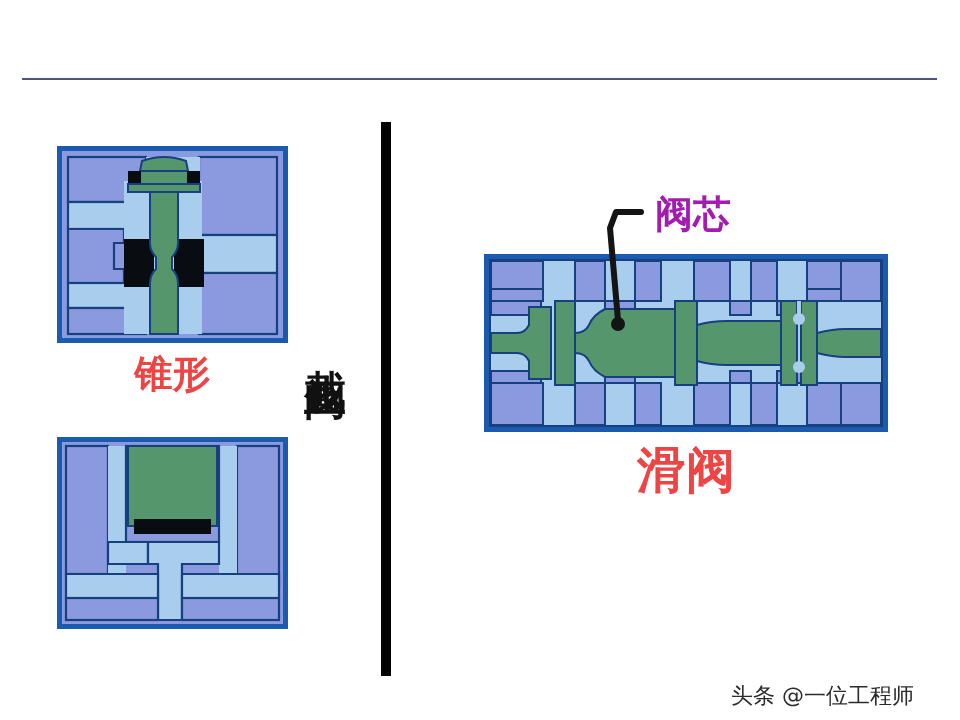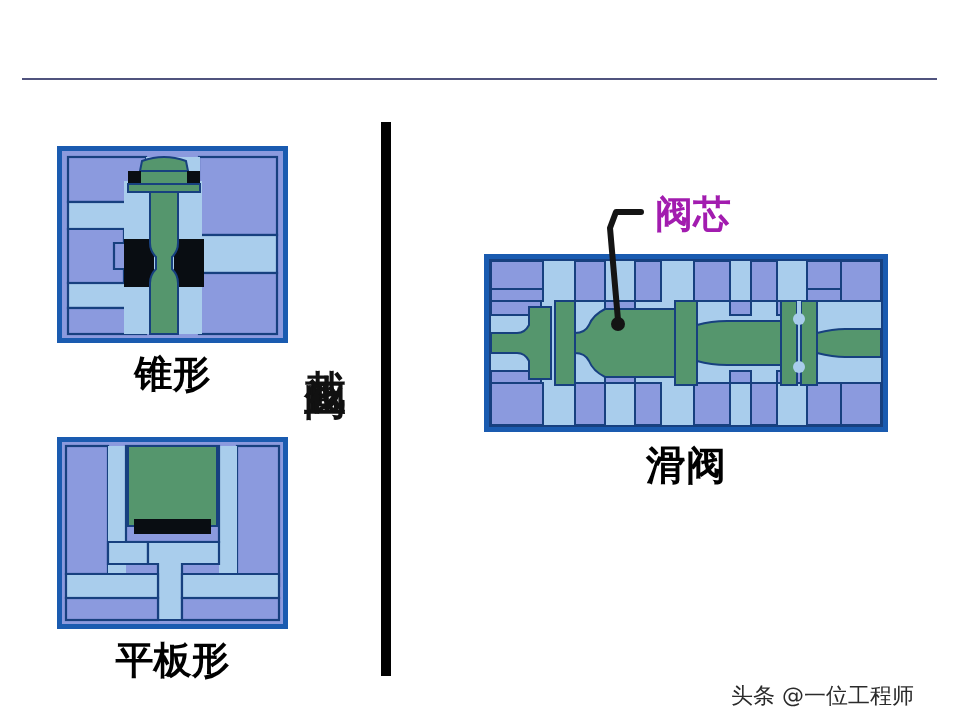--- a/index.html
+++ b/index.html
@@ -30,21 +30,21 @@
     box-sizing:border-box;
     border:5px solid #1a5bb0;
     background:#8b9ade;
     overflow:hidden;
   }
   .caption{
     position:absolute;
     text-align:center;
     font-family:"DejaVu Sans","Liberation Sans",sans-serif;
     font-weight:bold;
-    color:#000000;
+    color:#ef4444;
     white-space:nowrap;
   }      
 
   
   .vlabel{
     position:absolute;
     font-family:"DejaVu Sans","Liberation Sans",sans-serif;
     font-weight:bold;
     color:#111;
     writing-mode:vertical-rl;
@@ -154,21 +154,20 @@
         <path d="M46 100 H86 V122 H46 Z" fill="#a9cdec" stroke="#17407f" stroke-width="2.2"></path>
         <path d="M86 100 H157 V122 H120 V178 H96 V122 H86 Z" fill="#a9cdec" stroke="#17407f" stroke-width="2.2"></path>
 
         <path d="M4 132 H96 V156 H4 Z" fill="#a9cdec" stroke="#17407f" stroke-width="2.2"></path>
         <path d="M120 132 H217 V156 H120 Z" fill="#a9cdec" stroke="#17407f" stroke-width="2.2"></path>
 
         <rect x="4" y="156" width="92" height="22" fill="#8b9ade" stroke="#17407f" stroke-width="2.2"></rect>
         <rect x="120" y="156" width="97" height="22" fill="#8b9ade" stroke="#17407f" stroke-width="2.2"></rect>
       </svg>
     </div>
-    <div class="caption" style="left:0;top:198px;width:231px;font-size:38px;">平板形</div>
   </div>
 
   <div class="vlabel" style="left:303px;top:336px;font-size:42px;">截止阀</div>
 
   <div class="figure" style="left:484px;top:254px;">
     <div class="fig-frame" style="width:404px;height:178px;">
       <svg width="394" height="168" viewBox="0 0 394 168">
 
         <rect x="0" y="0" width="394" height="168" fill="#a9cdec"></rect>
 
@@ -216,21 +215,21 @@
 
         <path d="M308 42 H312 V62 Q310 68 308 62 Z" fill="#a9cdec"></path>
         <circle cx="310" cy="60" r="6" fill="#a9cdec"></circle>
         <circle cx="310" cy="108" r="6" fill="#a9cdec"></circle>
 
         <path d="M328 74 Q344 70 356 70 H392 V98 H356 Q344 98 328 94 Z" fill="#55966d" stroke="#17407f" stroke-width="2"></path>
 
         <rect x="1" y="1" width="392" height="166" fill="none" stroke="#17407f" stroke-width="2"></rect>
       </svg>
     </div>
-    <div class="caption" style="left:0;top:184px;width:404px;font-size:40px;">滑阀</div>
+    <div class="caption" style="left:0;top:184px;width:404px;font-size:49px;">滑阀</div>
   </div>
 
   <svg style="position:absolute;left:596px;top:200px;" width="80" height="140">
     <polyline points="45,12 20,12 14,28 22,120" fill="none" stroke="#141414" stroke-width="6" stroke-linejoin="round" stroke-linecap="round"></polyline>
     <circle cx="22" cy="124" r="7" fill="#141414"></circle>
   </svg>
   <div class="callout-text" style="left:655px;top:189px;font-size:38px;">阀芯</div>
 
   <div class="watermark" style="left:731px;top:681px;font-size:22px;">头条 @一位工程师</div>
 

